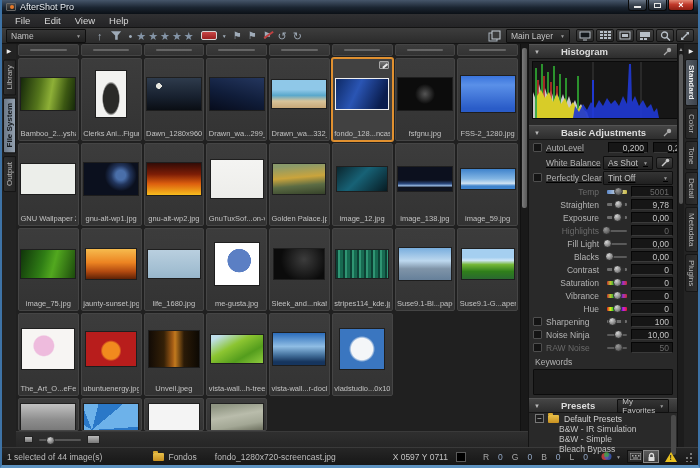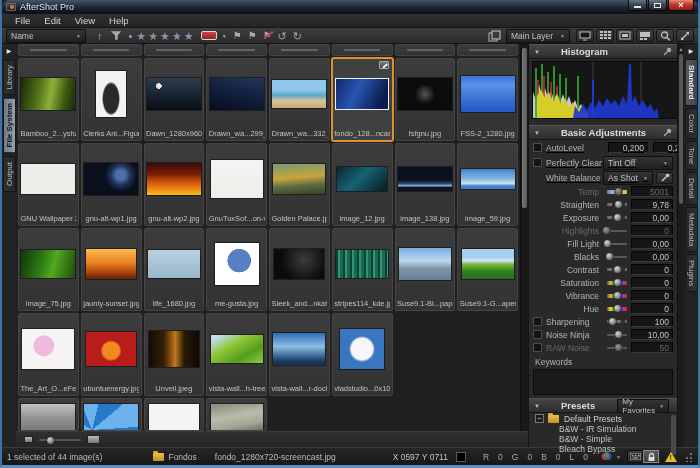--- a/index.html
+++ b/index.html
@@ -1,21 +1,21 @@
 <!DOCTYPE html>
 <html><head>
 <meta charset="utf-8">
 <style>
   * { margin:0; padding:0; box-sizing:border-box; }
   html,body { background:#000; }
   body { font-family:"Liberation Sans", sans-serif; }
   .window { position:relative; width:700px; height:468px; background:#1d1d1d;
     border-left:2px solid #3e73a6; border-right:2px solid #3e73a6; border-bottom:3px solid #5d92c0; overflow:hidden; }
   
-  .titlebar { height:14px; background:linear-gradient(#46566a,#1a2430 55%,#0b1016); display:flex; align-items:center; padding:0 4px;border-radius:7px; }
+  .titlebar { height:14px; background:linear-gradient(#46566a,#1a2430 55%,#0b1016); display:flex; align-items:center; padding:0 4px; }
   .appicon { width:10px; height:8px; background:linear-gradient(#4a4a4a,#222); border:1px solid #666; border-radius:1px; position:relative; margin-right:4px; }
   .appicon::after { content:""; position:absolute; left:3px; top:1px; width:4px; height:4px; border-radius:50%; background:#e8792a; }
   .apptitle { color:#e8eef4; font-size:9px; text-shadow:0 1px 1px #000; }
   .winbtns { margin-left:auto; display:flex; margin-top:-3px; }
   .wbtn { width:19px; height:11px; border:1px solid #0a0a0a; border-top:none; background:linear-gradient(#6a7686,#39424e 50%,#232a33); display:flex; align-items:center; justify-content:center; border-radius:0 0 3px 3px; margin-left:1px; }
   .wbtn.close { width:26px; background:linear-gradient(#e48b77,#c0392b 45%,#8e1e12); }
   .g-min { width:7px; height:2px; background:#e8e8e8; margin-top:3px; }
   .g-max { width:7px; height:5px; border:1px solid #e8e8e8; }
   .g-close { color:#fff; font-size:9px; font-weight:bold; line-height:8px; }
   
@@ -568,40 +568,40 @@
             </svg>
         </div>
 
         <div class="arow tall has-cb">
           <span class="cb"></span>
           <span class="albl">AutoLevel</span>
           <span style="flex:1"></span>
           <span class="aval half">0,200</span>
           <span class="aval half">0,200</span>
         </div>
-        <div class="arow tall has-cb">
-          <span class="cb"></span>
-          <span class="albl">Perfectly Clear</span>
-          <span class="dd" style="flex:1">
-            <span>Tint Off</span>
-            <span class="car">▼</span>
-          </span>
-        </div>
         <div class="arow tall">
           <span class="cb"></span>
           <span class="albl" style="text-align:left">White Balance</span>
           <span class="dd" style="flex:1">
             <span>As Shot</span>
             <span class="car">▼</span>
           </span>
           <span class="tool-btn">
             <svg width="10" height="10">
                 <line x1="2" y1="8" x2="6.5" y2="3.5" stroke="#ccc" stroke-width="1.5"></line>
                 <circle cx="7.5" cy="2.5" r="1.8" fill="#ccc"></circle>
               </svg>
+          </span>
+        </div>
+        <div class="arow tall has-cb">
+          <span class="cb"></span>
+          <span class="albl">Perfectly Clear</span>
+          <span class="dd" style="flex:1">
+            <span>Tint Off</span>
+            <span class="car">▼</span>
           </span>
         </div>
 
         <div>
 
         <div class="arow dis">
               <span class="cb"></span>
               <span class="albl">Temp</span>
               <span class="slider">
                 <span class="track temp"></span>

